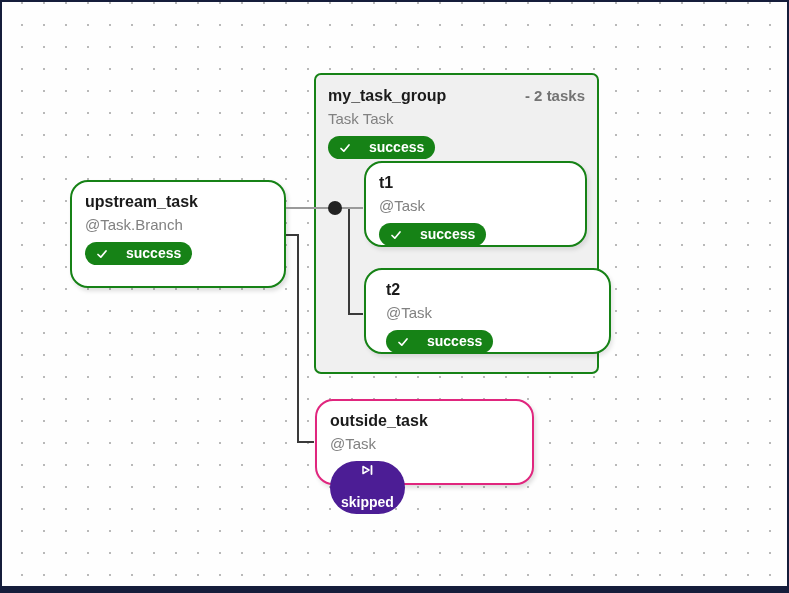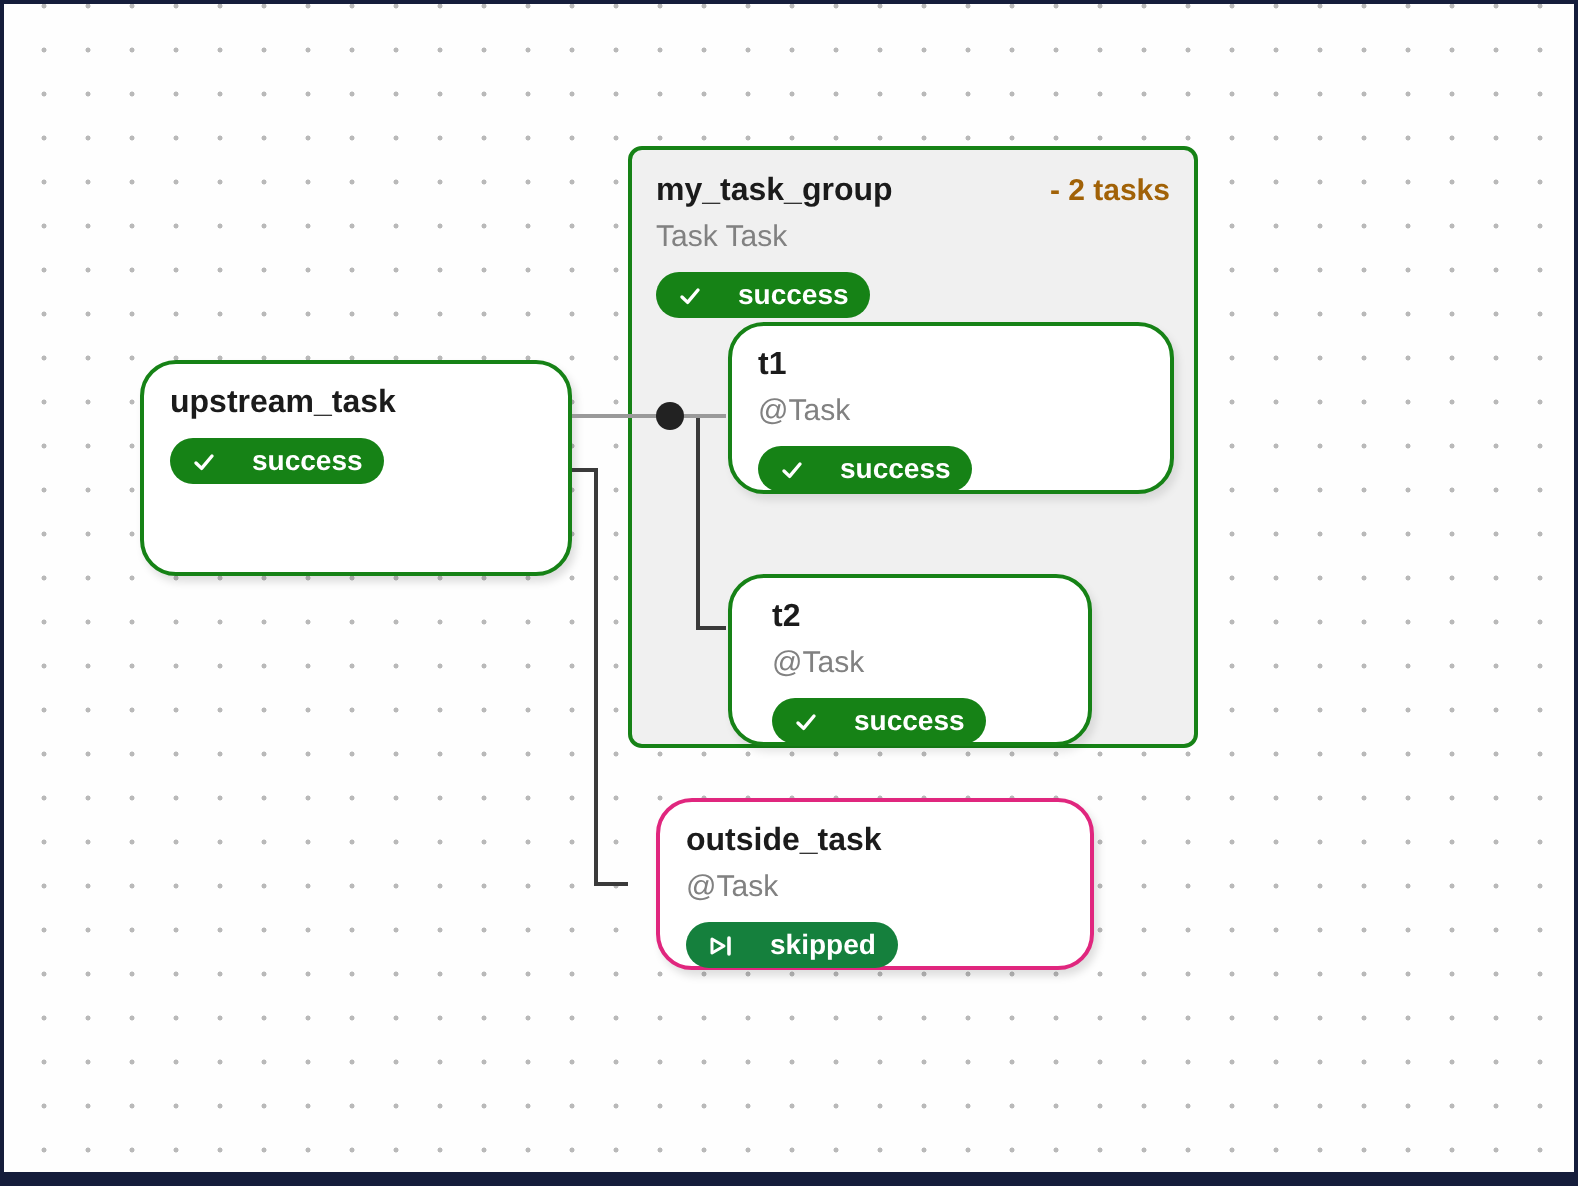--- a/index.html
+++ b/index.html
@@ -20,52 +20,52 @@
   .node{
     position:absolute;
     box-sizing:border-box;
     background:#ffffff;
     border:2px solid #168216;
     border-radius:18px;
     padding:9px 13px;
     box-shadow:2px 3px 4px rgba(0,0,0,0.13);
     z-index:2;
   }
-  .node.skipped-node{border-color:#e0267e;margin-left:13px;}
+  .node.skipped-node{border-color:#e0267e;}
   .node-title{font-size:16px;font-weight:700;color:#1b1b1b;line-height:22px;}
   .node-subtitle{font-size:15px;color:#818181;line-height:22px;margin-top:1px;}
   .badge{
     display:inline-flex;align-items:center;gap:18px;
     margin-top:6px;
     padding:3px 11px;
     border-radius:999px;
     color:#ffffff;
     font-size:14px;font-weight:600;line-height:17px;
   }
   .badge.success{background:#168216;}
-  .badge.skipped{background:#15803d;}
+  .badge.skipped{background:#4c1d95;flex-direction:column;}
   .badge svg{display:block;}
   .group{
     position:absolute;
     left:312px;top:71px;width:285px;height:301px;
     box-sizing:border-box;
     background:#f0f0f0;
     border:2px solid #168216;
     border-radius:7px;
     padding:10px 12px;
     z-index:1;
   }
   .group-header{display:flex;justify-content:space-between;align-items:baseline;}
   .group-toggle{
-    font-size:15px;font-weight:600;color:#a16207;cursor:pointer;
+    font-size:15px;font-weight:600;color:#737373;cursor:pointer;
     background:none;border:none;padding:0;font-family:inherit;text-align:center;
   }
   .group .node{box-shadow:2px 3px 4px rgba(0,0,0,0.10);}
   .node-t1{left:48px;top:86px;width:223px;height:86px;}
-  .node-t2{left:48px;top:212px;width:182px;height:86px;padding-left:20px;}
+  .node-t2{left:48px;top:193px;width:247px;height:86px;padding-left:20px;}
   .node-upstream{left:68px;top:178px;width:216px;height:108px;}
   .node-outside{left:313px;top:397px;width:219px;height:86px;}
 </style>
 </head>
 <body>
 
 <div class="canvas">
 
   <div class="group">
     <div class="group-header">
@@ -100,20 +100,21 @@
         <svg width="12" height="12" viewBox="0 0 12 12">
           <polyline points="2,6.5 4.8,9.2 10,3" fill="none" stroke="#ffffff" stroke-width="1.7" stroke-linecap="round" stroke-linejoin="round"></polyline>
         </svg>
         <span>success</span>
       </span>
     </div>
   </div>
 
   <div class="node node-upstream">
     <div class="node-title">upstream_task</div>
+    <div class="node-subtitle">@Task.Branch</div>
     <span class="badge success">
       <svg width="12" height="12" viewBox="0 0 12 12">
         <polyline points="2,6.5 4.8,9.2 10,3" fill="none" stroke="#ffffff" stroke-width="1.7" stroke-linecap="round" stroke-linejoin="round"></polyline>
       </svg>
       <span>success</span>
     </span>
   </div>
 
   <div class="node node-outside skipped-node">
     <div class="node-title">outside_task</div>

